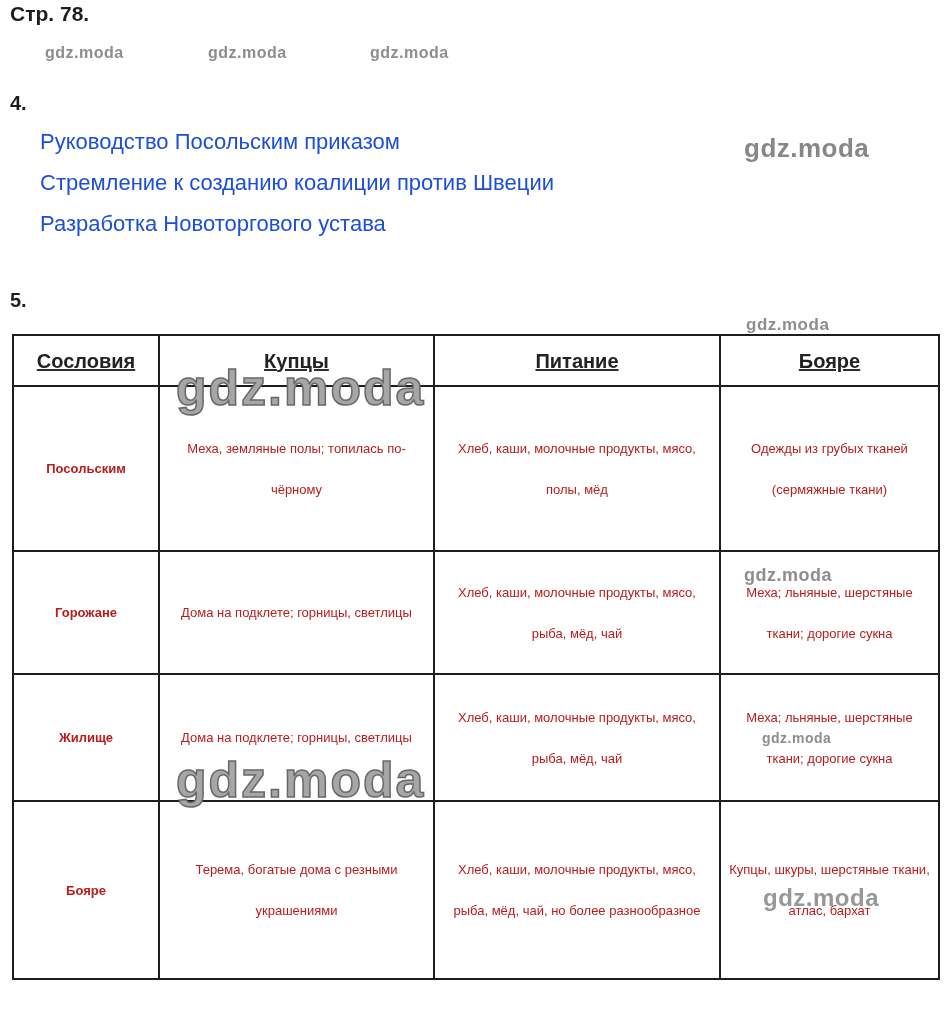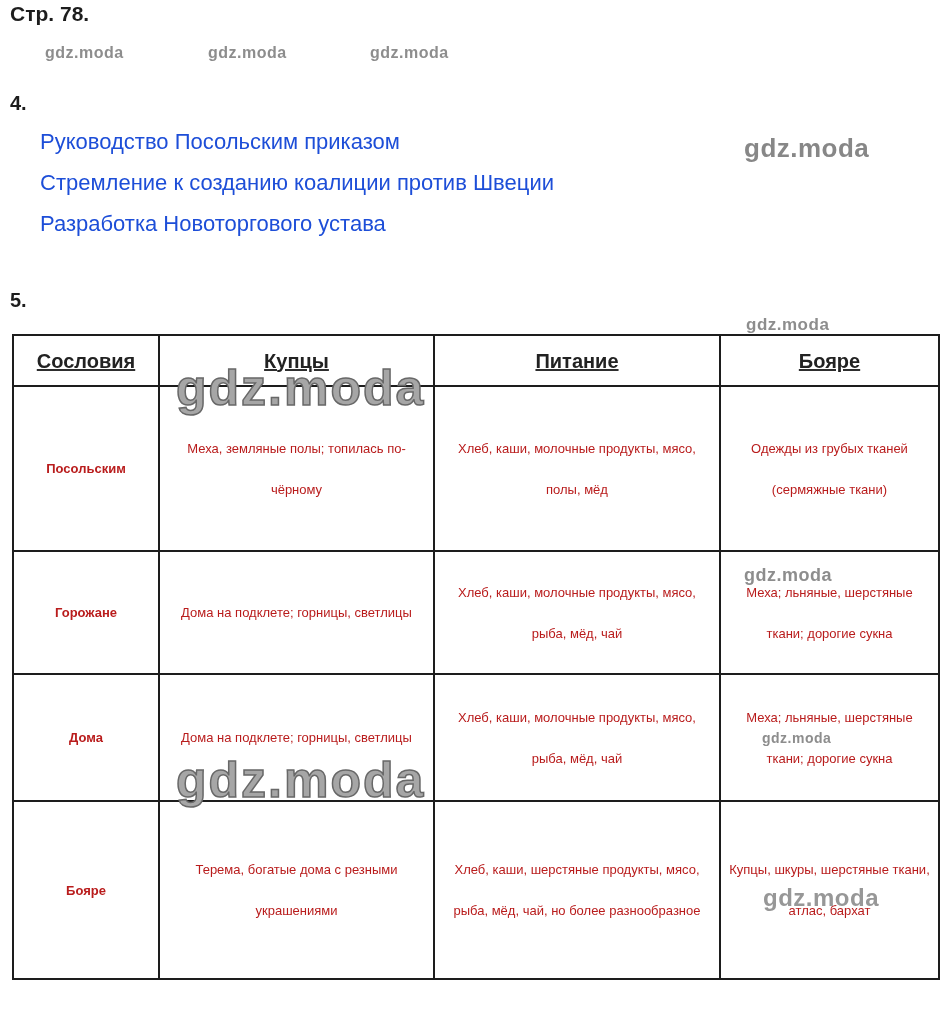--- a/index.html
+++ b/index.html
@@ -120,29 +120,29 @@
       <td>Хлеб, каши, молочные продукты, мясо, полы, мёд</td>
       <td>Одежды из грубых тканей (сермяжные ткани)</td>
     </tr>
     <tr class="r-1">
       <td class="row-label">Горожане</td>
       <td>Дома на подклете; горницы, светлицы</td>
       <td>Хлеб, каши, молочные продукты, мясо, рыба, мёд, чай</td>
       <td>Меха; льняные, шерстяные ткани; дорогие сукна</td>
     </tr>
     <tr class="r-2">
-      <td class="row-label">Дома</td>
+      <td class="row-label">Жилище</td>
       <td>Дома на подклете; горницы, светлицы</td>
       <td>Хлеб, каши, молочные продукты, мясо, рыба, мёд, чай</td>
       <td>Меха; льняные, шерстяные ткани; дорогие сукна</td>
     </tr>
     <tr class="r-3">
       <td class="row-label">Бояре</td>
       <td>Терема, богатые дома с резными украшениями</td>
-      <td>Хлеб, каши, шерстяные продукты, мясо, рыба, мёд, чай, но более разнообразное</td>
+      <td>Хлеб, каши, молочные продукты, мясо, рыба, мёд, чай, но более разнообразное</td>
       <td>Купцы, шкуры, шерстяные ткани, атлас, бархат</td>
     </tr>
   </tbody>
 </table>
 
 <span class="wm" id="wm-c">gdz.moda</span>
 <span class="wm wm-big" id="wm-d">gdz.moda</span>
 <span class="wm" id="wm-e">gdz.moda</span>
 <span class="wm" id="wm-f">gdz.moda</span>
 <span class="wm wm-big" id="wm-g">gdz.moda</span>

